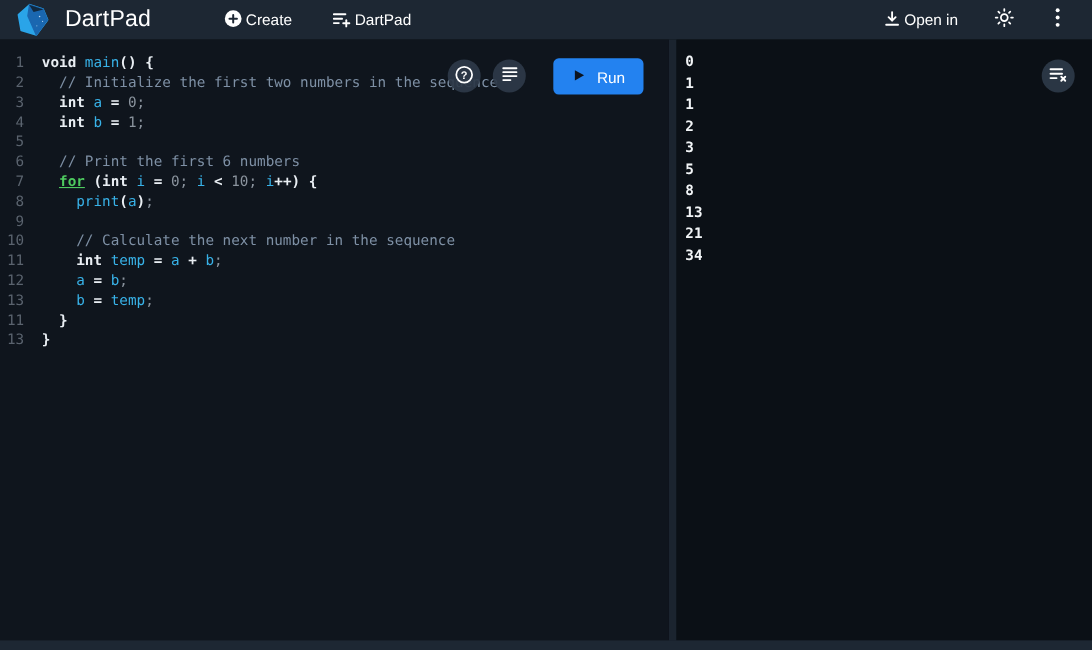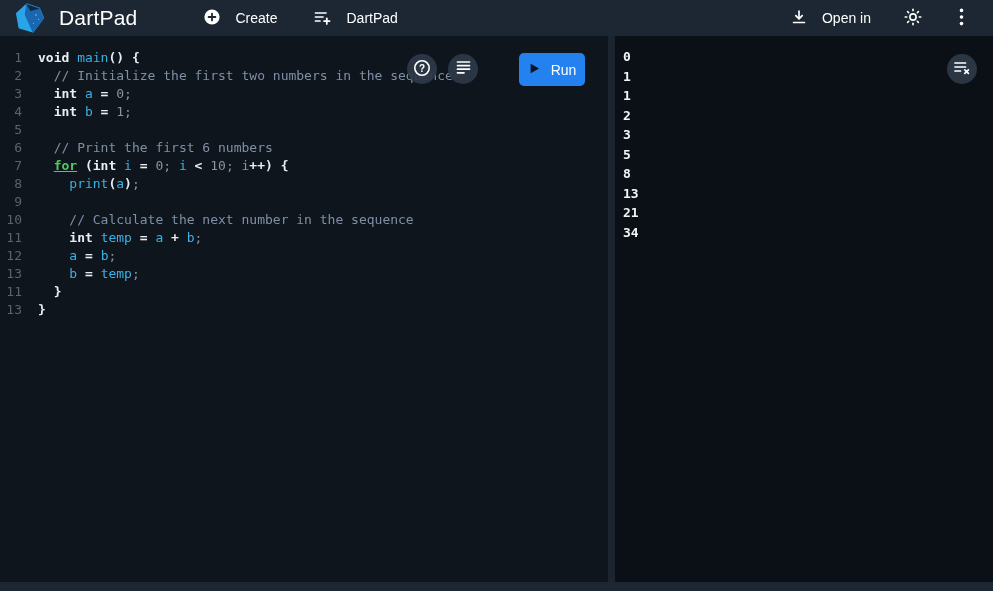--- a/index.html
+++ b/index.html
@@ -18,26 +18,26 @@
     flex: none;
     background: #1d2733;
     display: flex;
     align-items: center;
     padding: 0 14px 0 14px;
   }
   .brand { display: flex; align-items: center; gap: 13px; }
   .app-title { font-size: 21px; color: #ffffff; letter-spacing: .2px; }
   nav { display: flex; align-items: center; margin-left: 54px; gap: 12px; }
   .nav-btn, .open-in-btn {
-    display: flex; align-items: center; gap: 14px;
+    display: flex; align-items: center; gap: 2px;
     background: none; border: none; cursor: pointer;
     color: #ffffff; font-size: 14px; font-family: inherit;
     padding: 8px 12px; border-radius: 4px;
   }
-  .header-right { margin-left: auto; display: flex; align-items: center; gap: 12px; }
+  .header-right { margin-left: auto; display: flex; gap: 12px; }
   .icon-btn {
     width: 36px; height: 36px; border: none; background: none; cursor: pointer;
     display: flex; align-items: center; justify-content: center; border-radius: 50%;
   }
 
   
   main { flex: 1; display: flex; min-height: 0; }
   .editor-panel {
     width: 608px; flex: none; position: relative; overflow: hidden;
     background: #0f151d;
@@ -59,21 +59,21 @@
   
   .btn-circle {
     position: absolute; width: 30px; height: 30px; border-radius: 50%;
     background: rgba(45,57,72,.93); border: none; cursor: pointer;
     display: flex; align-items: center; justify-content: center;
   }
   #help-btn   { top: 18px; right: 171px; }
   #format-btn { top: 18px; right: 130px; }
   #clear-btn  { top: 18px; right: 16px; }
   .run-btn {
-    position: absolute; top: 17px; right: 23px; width: 66px; height: 33px;
+    position: absolute; top: 17px; right: 23px; width: 82px; height: 33px;
     background: #2382f0; border: none; border-radius: 5px; cursor: pointer;
     display: flex; align-items: center; justify-content: center; gap: 10px;
     color: #ffffff; font-size: 14px; font-family: inherit;
   }
 
   
   #console {
     padding: 11px 0 0 8px;
     font-family: "DejaVu Sans Mono", monospace;
     font-size: 13px; font-weight: 700; color: #f2f5f7;

